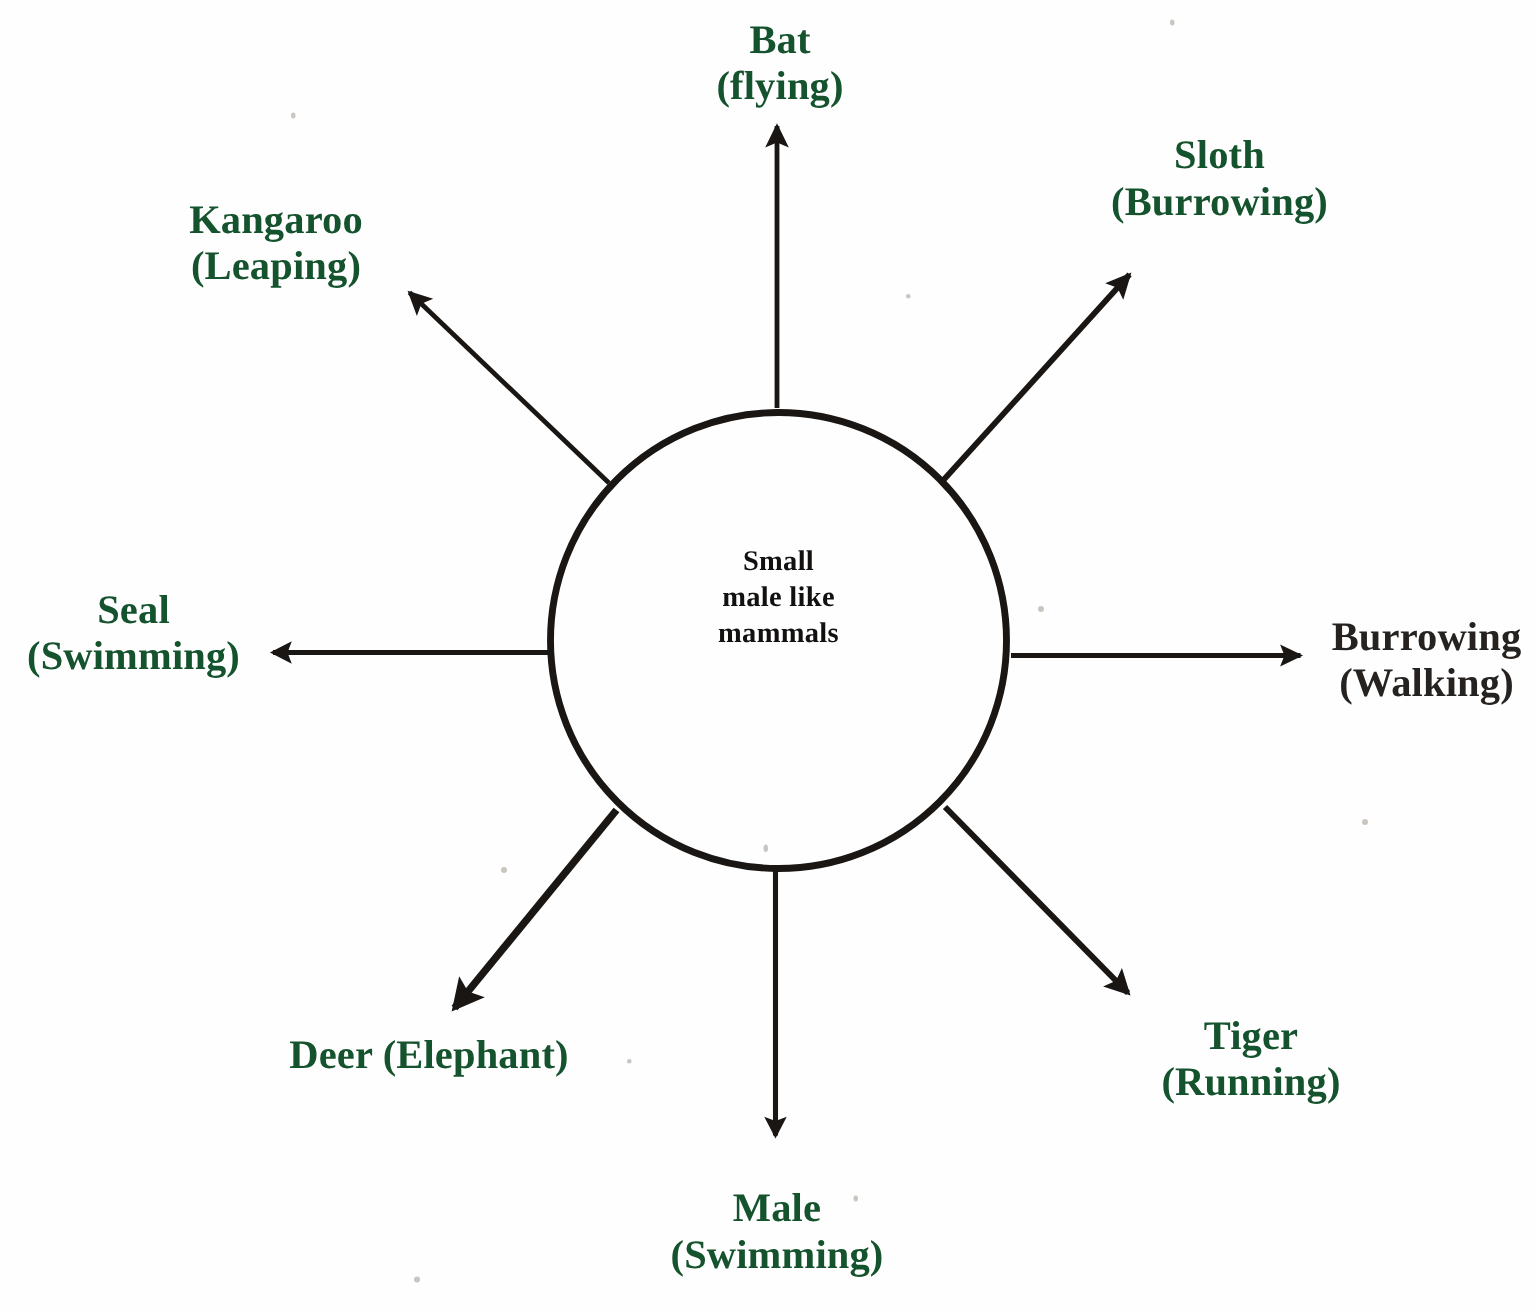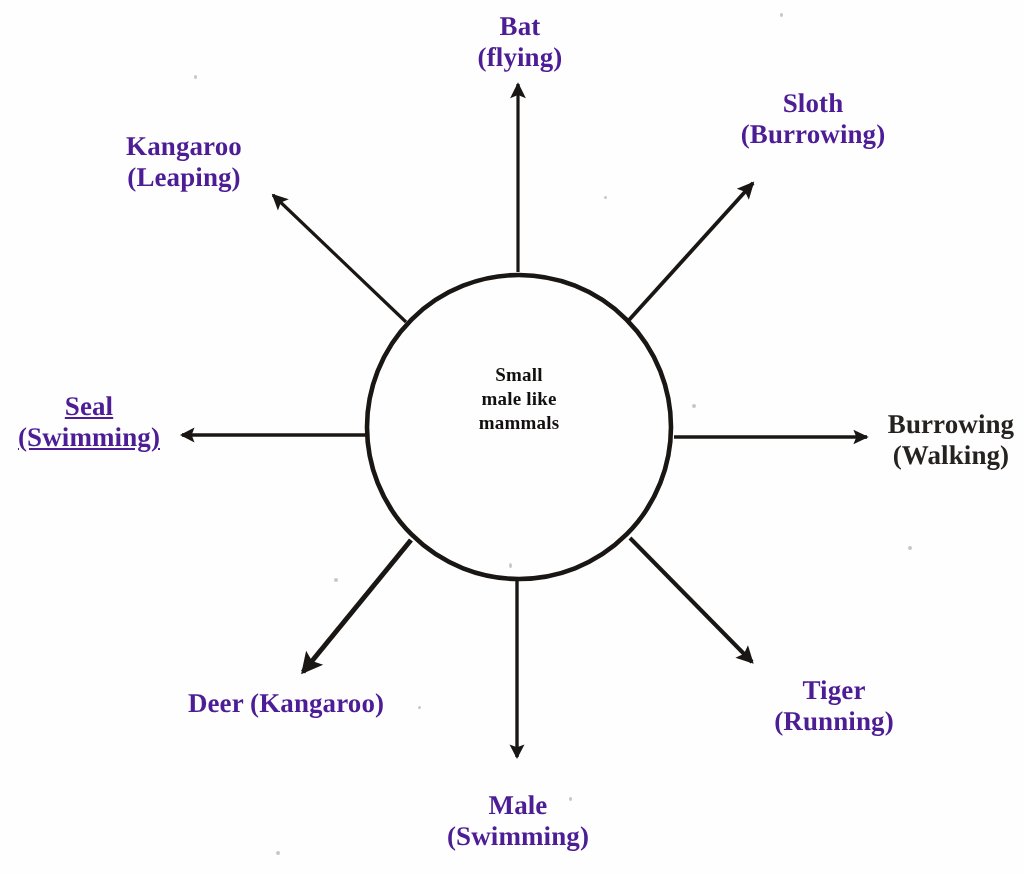--- a/index.html
+++ b/index.html
@@ -28,42 +28,42 @@
     width: 1024px;
     height: 874px;
   }
   .node-label {
     position: absolute;
     text-align: center;
     font-weight: bold;
     font-size: 27px;
     line-height: 1.16;
     letter-spacing: 0.1px;
-    color: #4c1d95;
+    color: #14532d;
     white-space: pre-line;
     text-rendering: geometricPrecision;
   }
   .node-label.faint {
     color: #262220;
   }
   #center-label {
     position: absolute;
     text-align: center;
     font-weight: bold;
     font-size: 19px;
     line-height: 1.26;
     letter-spacing: 0.2px;
     color: #131110;
     white-space: pre-line;
   }
   
   .lbl-bat       { left: 520px; top: 11px;  transform: translateX(-50%); }
   .lbl-sloth     { left: 813px; top: 88px;  transform: translateX(-50%); }
   .lbl-kangaroo  { left: 184px; top: 117px; transform: translateX(-50%); margin-top: 14px; }
-  .lbl-seal      { left: 89px;  top: 391px; transform: translateX(-50%); text-decoration: underline; }
+  .lbl-seal      { left: 89px;  top: 391px; transform: translateX(-50%); }
   .lbl-elephant  { left: 951px; top: 409px; transform: translateX(-50%); }
   .lbl-tiger     { left: 834px; top: 675px; transform: translateX(-50%); }
   .lbl-male      { left: 518px; top: 790px; transform: translateX(-50%); }
   .lbl-deer      { left: 286px; top: 688px; transform: translateX(-50%); }
   #center-label  { left: 519px; top: 363px; transform: translateX(-50%); }
 
   .speck {
     position: absolute;
     background: #b9b2ab;
     border-radius: 50%;
@@ -119,21 +119,21 @@
 
   <div class="node-label lbl-elephant faint">Burrowing
 (Walking)</div>
 
   <div class="node-label lbl-tiger">Tiger
 (Running)</div>
 
   <div class="node-label lbl-male">Male
 (Swimming)</div>
 
-  <div class="node-label lbl-deer">Deer (Kangaroo)</div>
+  <div class="node-label lbl-deer">Deer (Elephant)</div>
 
   <div class="node-label lbl-seal">Seal
 (Swimming)</div>
 
   <div class="node-label lbl-kangaroo">Kangaroo
 (Leaping)</div>
 
   <div class="speck" style="left:194px;top:75px;width:3px;height:4px;"></div>
   <div class="speck" style="left:780px;top:13px;width:3px;height:4px;"></div>
   <div class="speck" style="left:604px;top:196px;width:3px;height:3px;"></div>

